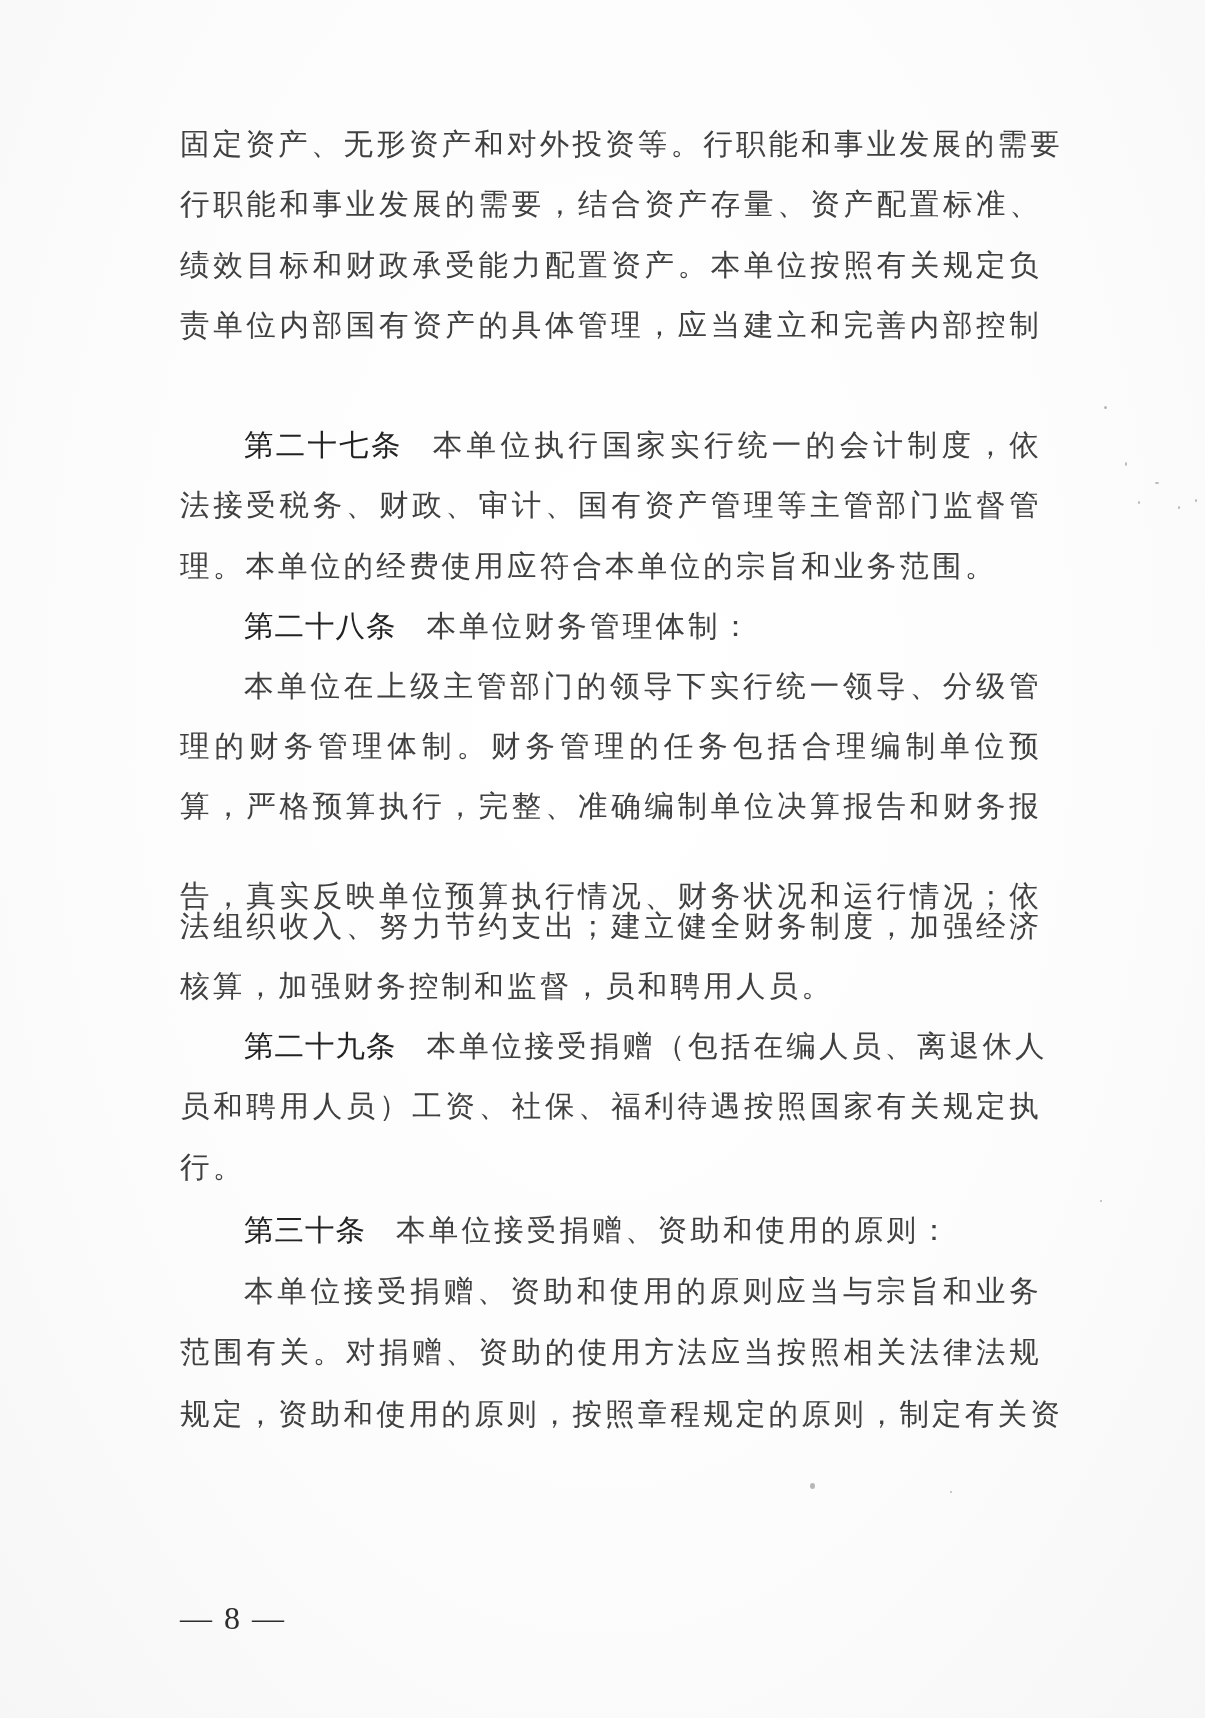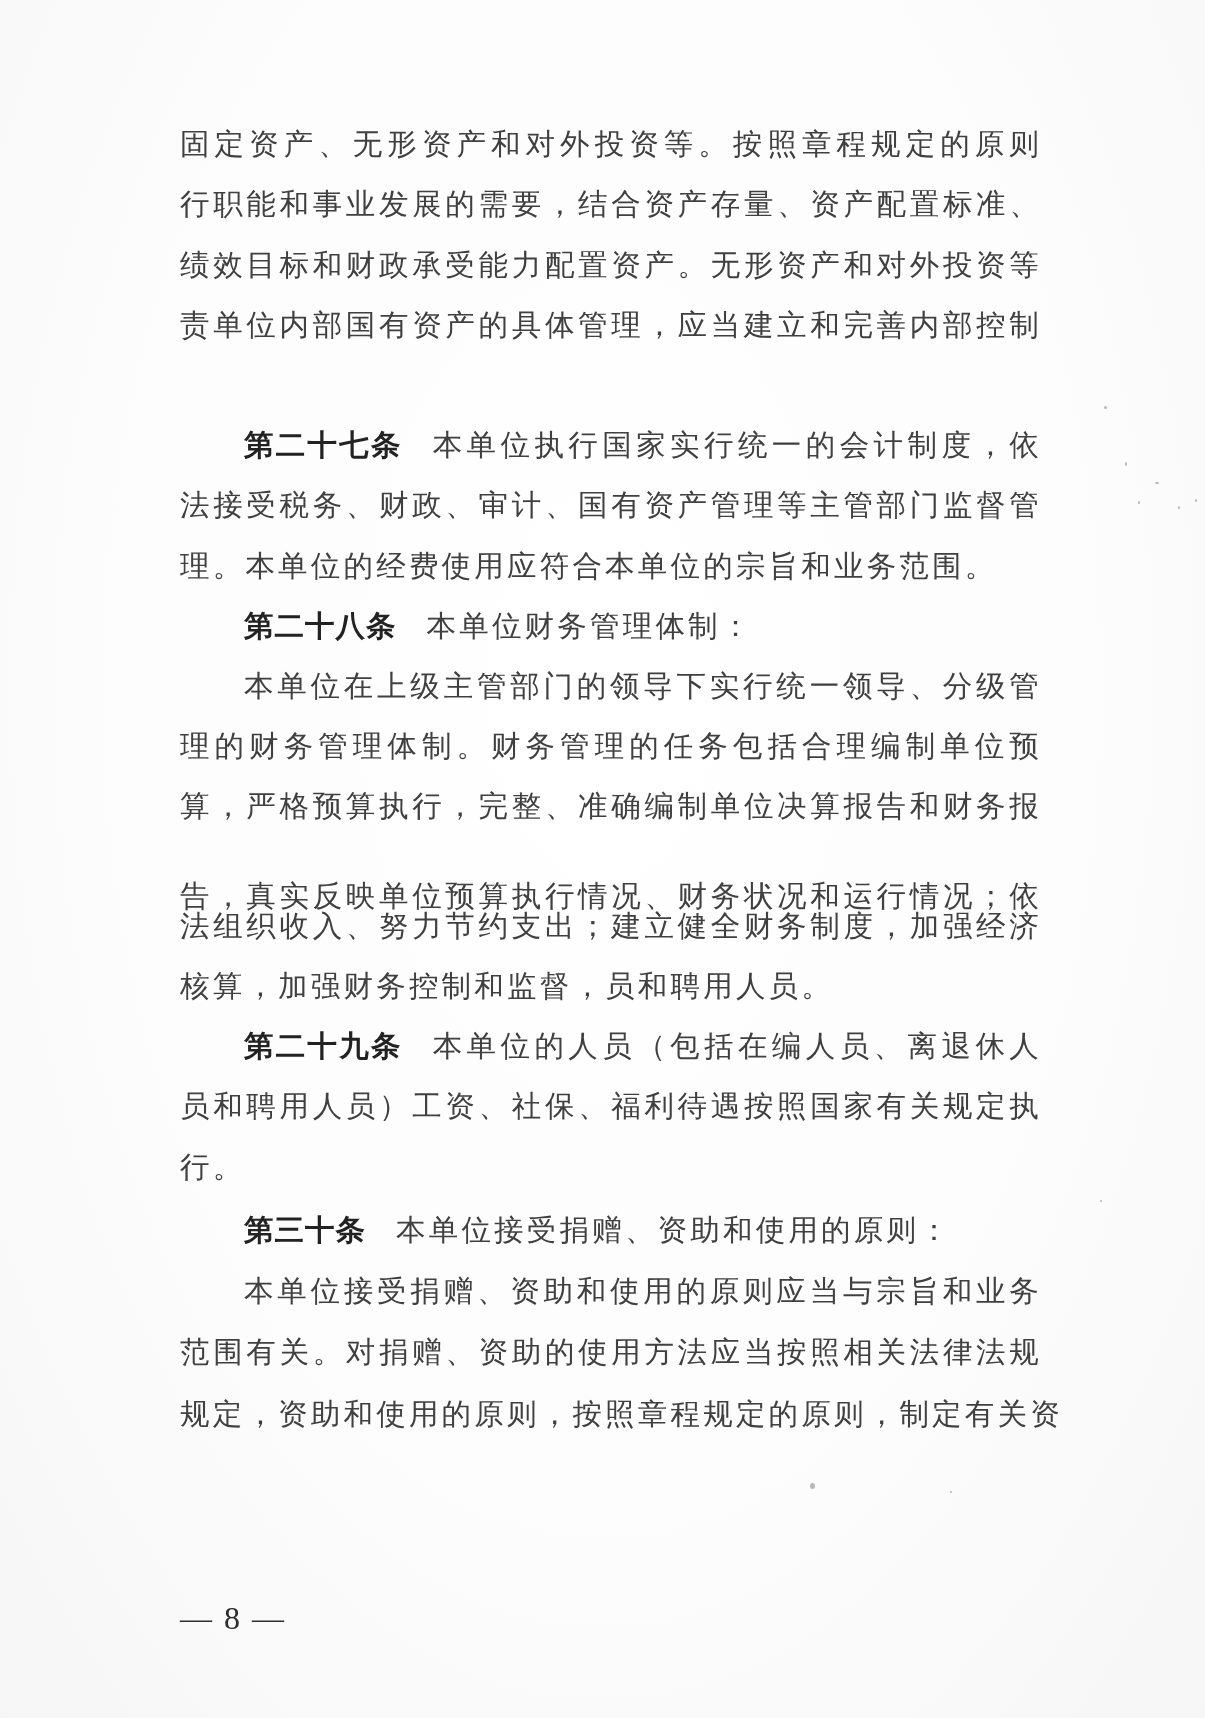--- a/index.html
+++ b/index.html
@@ -40,21 +40,21 @@
     .line.indent {
       left: 244px;
       width: 798px;
     }
     .ul {
       text-decoration-thickness: 2px;
       text-underline-offset: 8px;
       text-decoration-color: #3c3c3c;
     }
     .art-head {
-      font-weight: bold;
+      font-weight: normal;
       color: #222;
       letter-spacing: 1px;
       margin-right: 30px;
     }
     .page-number {
       position: absolute;
       left: 180px;
       top: 1600px;
       font-family: "Liberation Serif", "DejaVu Serif", serif;
       font-size: 32px;
@@ -66,43 +66,43 @@
       background: #9a9a9a;
       border-radius: 50%;
       opacity: 0.7;
     }
   </style>
 </head>
 <body>
 
 <div class="page">
 
-  <div class="line justify" style="top:122px">固定资产、无形资产和对外投资等。按照章程规定的原则</div>
+  <div class="line justify" style="top:122px">固定资产、无形资产和对外投资等。行职能和事业发展的需要</div>
   <div class="line justify" style="top:182px">行职能和事业发展的需要，结合资产存量、资产配置标准、</div>
-  <div class="line justify" style="top:243px">绩效目标和财政承受能力配置资产。无形资产和对外投资等</div>
+  <div class="line justify" style="top:243px">绩效目标和财政承受能力配置资产。本单位按照有关规定负</div>
   <div class="line justify" style="top:303px">责单位内部国有资产的具体管理，应当建立和完善内部控制</div>
 
   <div class="line indent justify" style="top:423px">
     <span class="art-head">第二十七条</span><span>本单位执行国家实行统一的会计制度，依</span>
   </div>
   <div class="line" style="top:544px">理。本单位的经费使用应符合本单位的宗旨和业务范围。</div>
   <div class="line justify" style="top:483px">法接受税务、财政、审计、国有资产管理等主管部门监督管</div>
 
   <div class="line indent" style="top:604px">
     <span class="art-head">第二十八条</span><span>本单位财务管理体制：</span>
   </div>
   <div class="line indent justify" style="top:664px"><span class="ul">本单位在上级主管部门的领导下实行统一领导、分级管</span></div>
   <div class="line justify" style="top:724px"><span class="ul">理的财务管理体制。财务管理的任务包括合理编制单位预</span></div>
   <div class="line justify" style="top:784px"><span class="ul">算，严格预算执行，完整、准确编制单位决算报告和财务报</span></div>
   <div class="line justify" style="top:874px"><span class="ul">告，真实反映单位预算执行情况、财务状况和运行情况；依</span></div>
   <div class="line justify" style="top:904px"><span class="ul">法组织收入、努力节约支出；建立健全财务制度，加强经济</span></div>
   <div class="line" style="top:964px"><span class="ul">核算，加强财务控制和监督，员和聘用人员。</span></div>
 
   <div class="line indent justify" style="top:1024px">
-    <span class="art-head">第二十九条</span><span>本单位的人员（包括在编人员、离退休人</span>
+    <span class="art-head">第二十九条</span><span>本单位接受捐赠（包括在编人员、离退休人</span>
   </div>
   <div class="line justify" style="top:1084px">员和聘用人员）工资、社保、福利待遇按照国家有关规定执</div>
   <div class="line" style="top:1145px">行。</div>
 
   <div class="line indent" style="top:1208px">
     <span class="art-head">第三十条</span><span>本单位接受捐赠、资助和使用的原则：</span>
   </div>
   <div class="line indent justify" style="top:1269px"><span class="ul">本单位接受捐赠、资助和使用的原则应当与宗旨和业务</span></div>
   <div class="line justify" style="top:1330px"><span class="ul">范围有关。对捐赠、资助的使用方法应当按照相关法律法规</span></div>
   <div class="line justify" style="top:1392px"><span class="ul">规定，资助和使用的原则，按照章程规定的原则，制定有关资</span></div>

